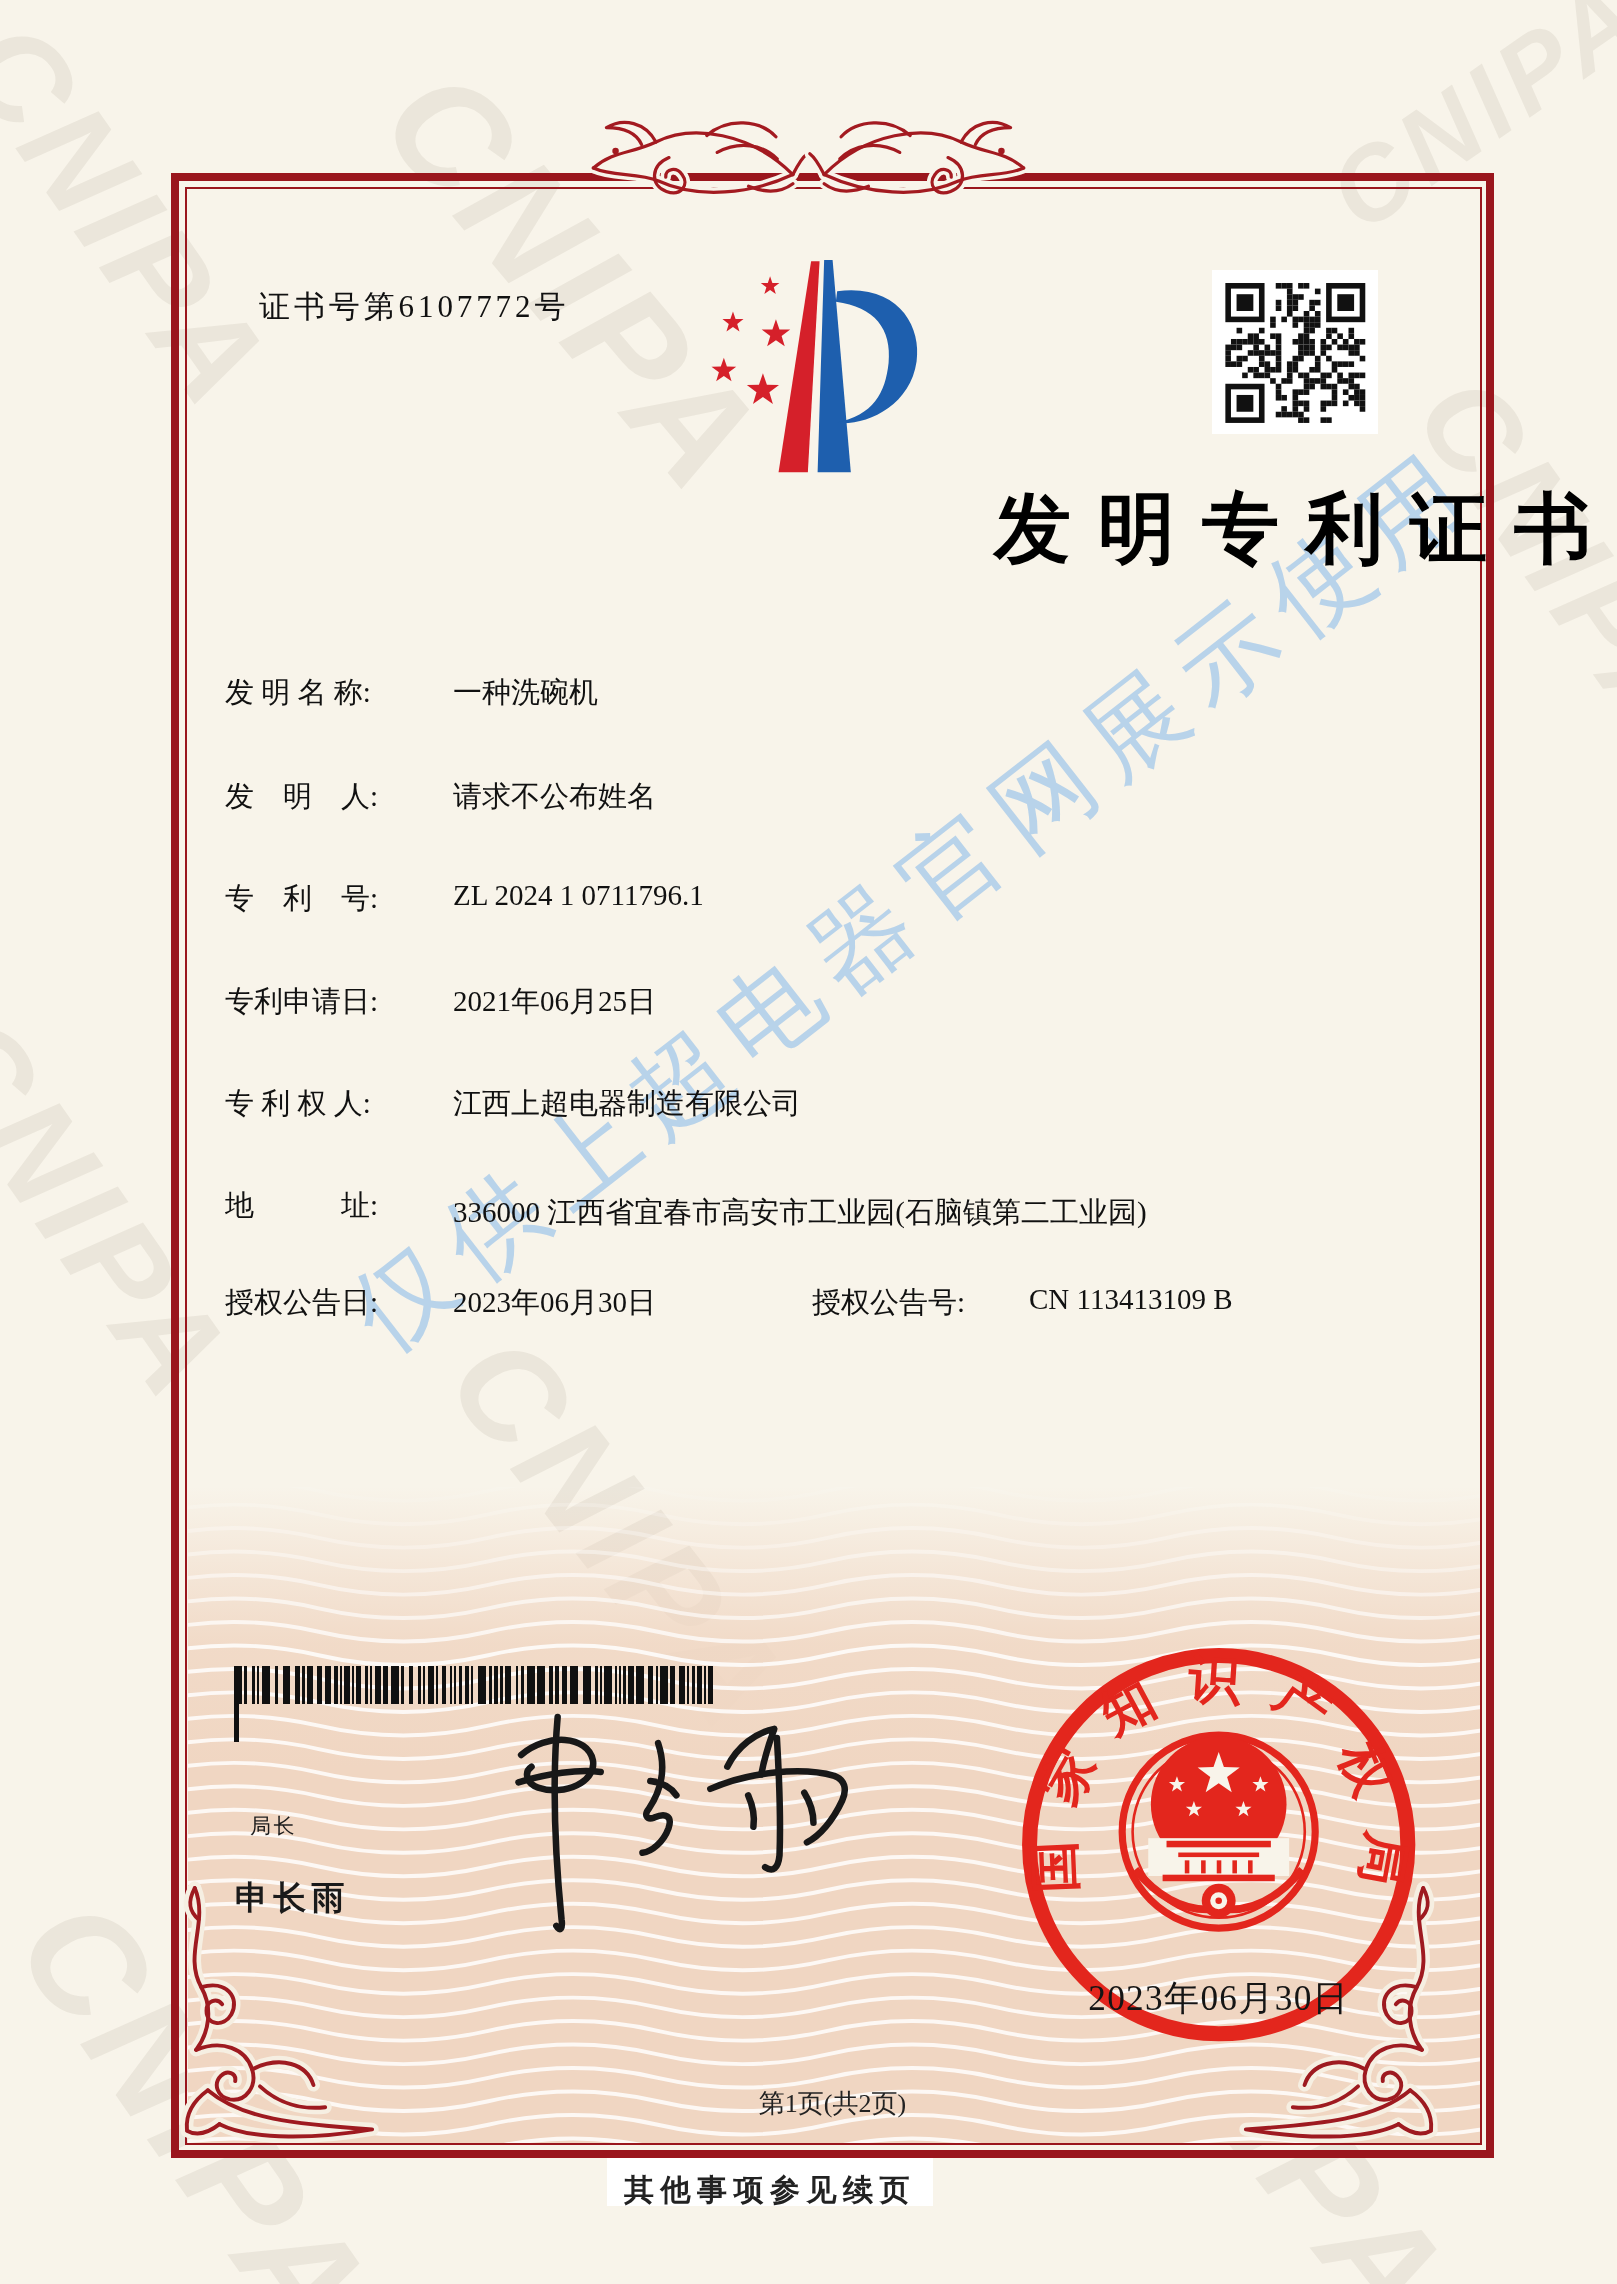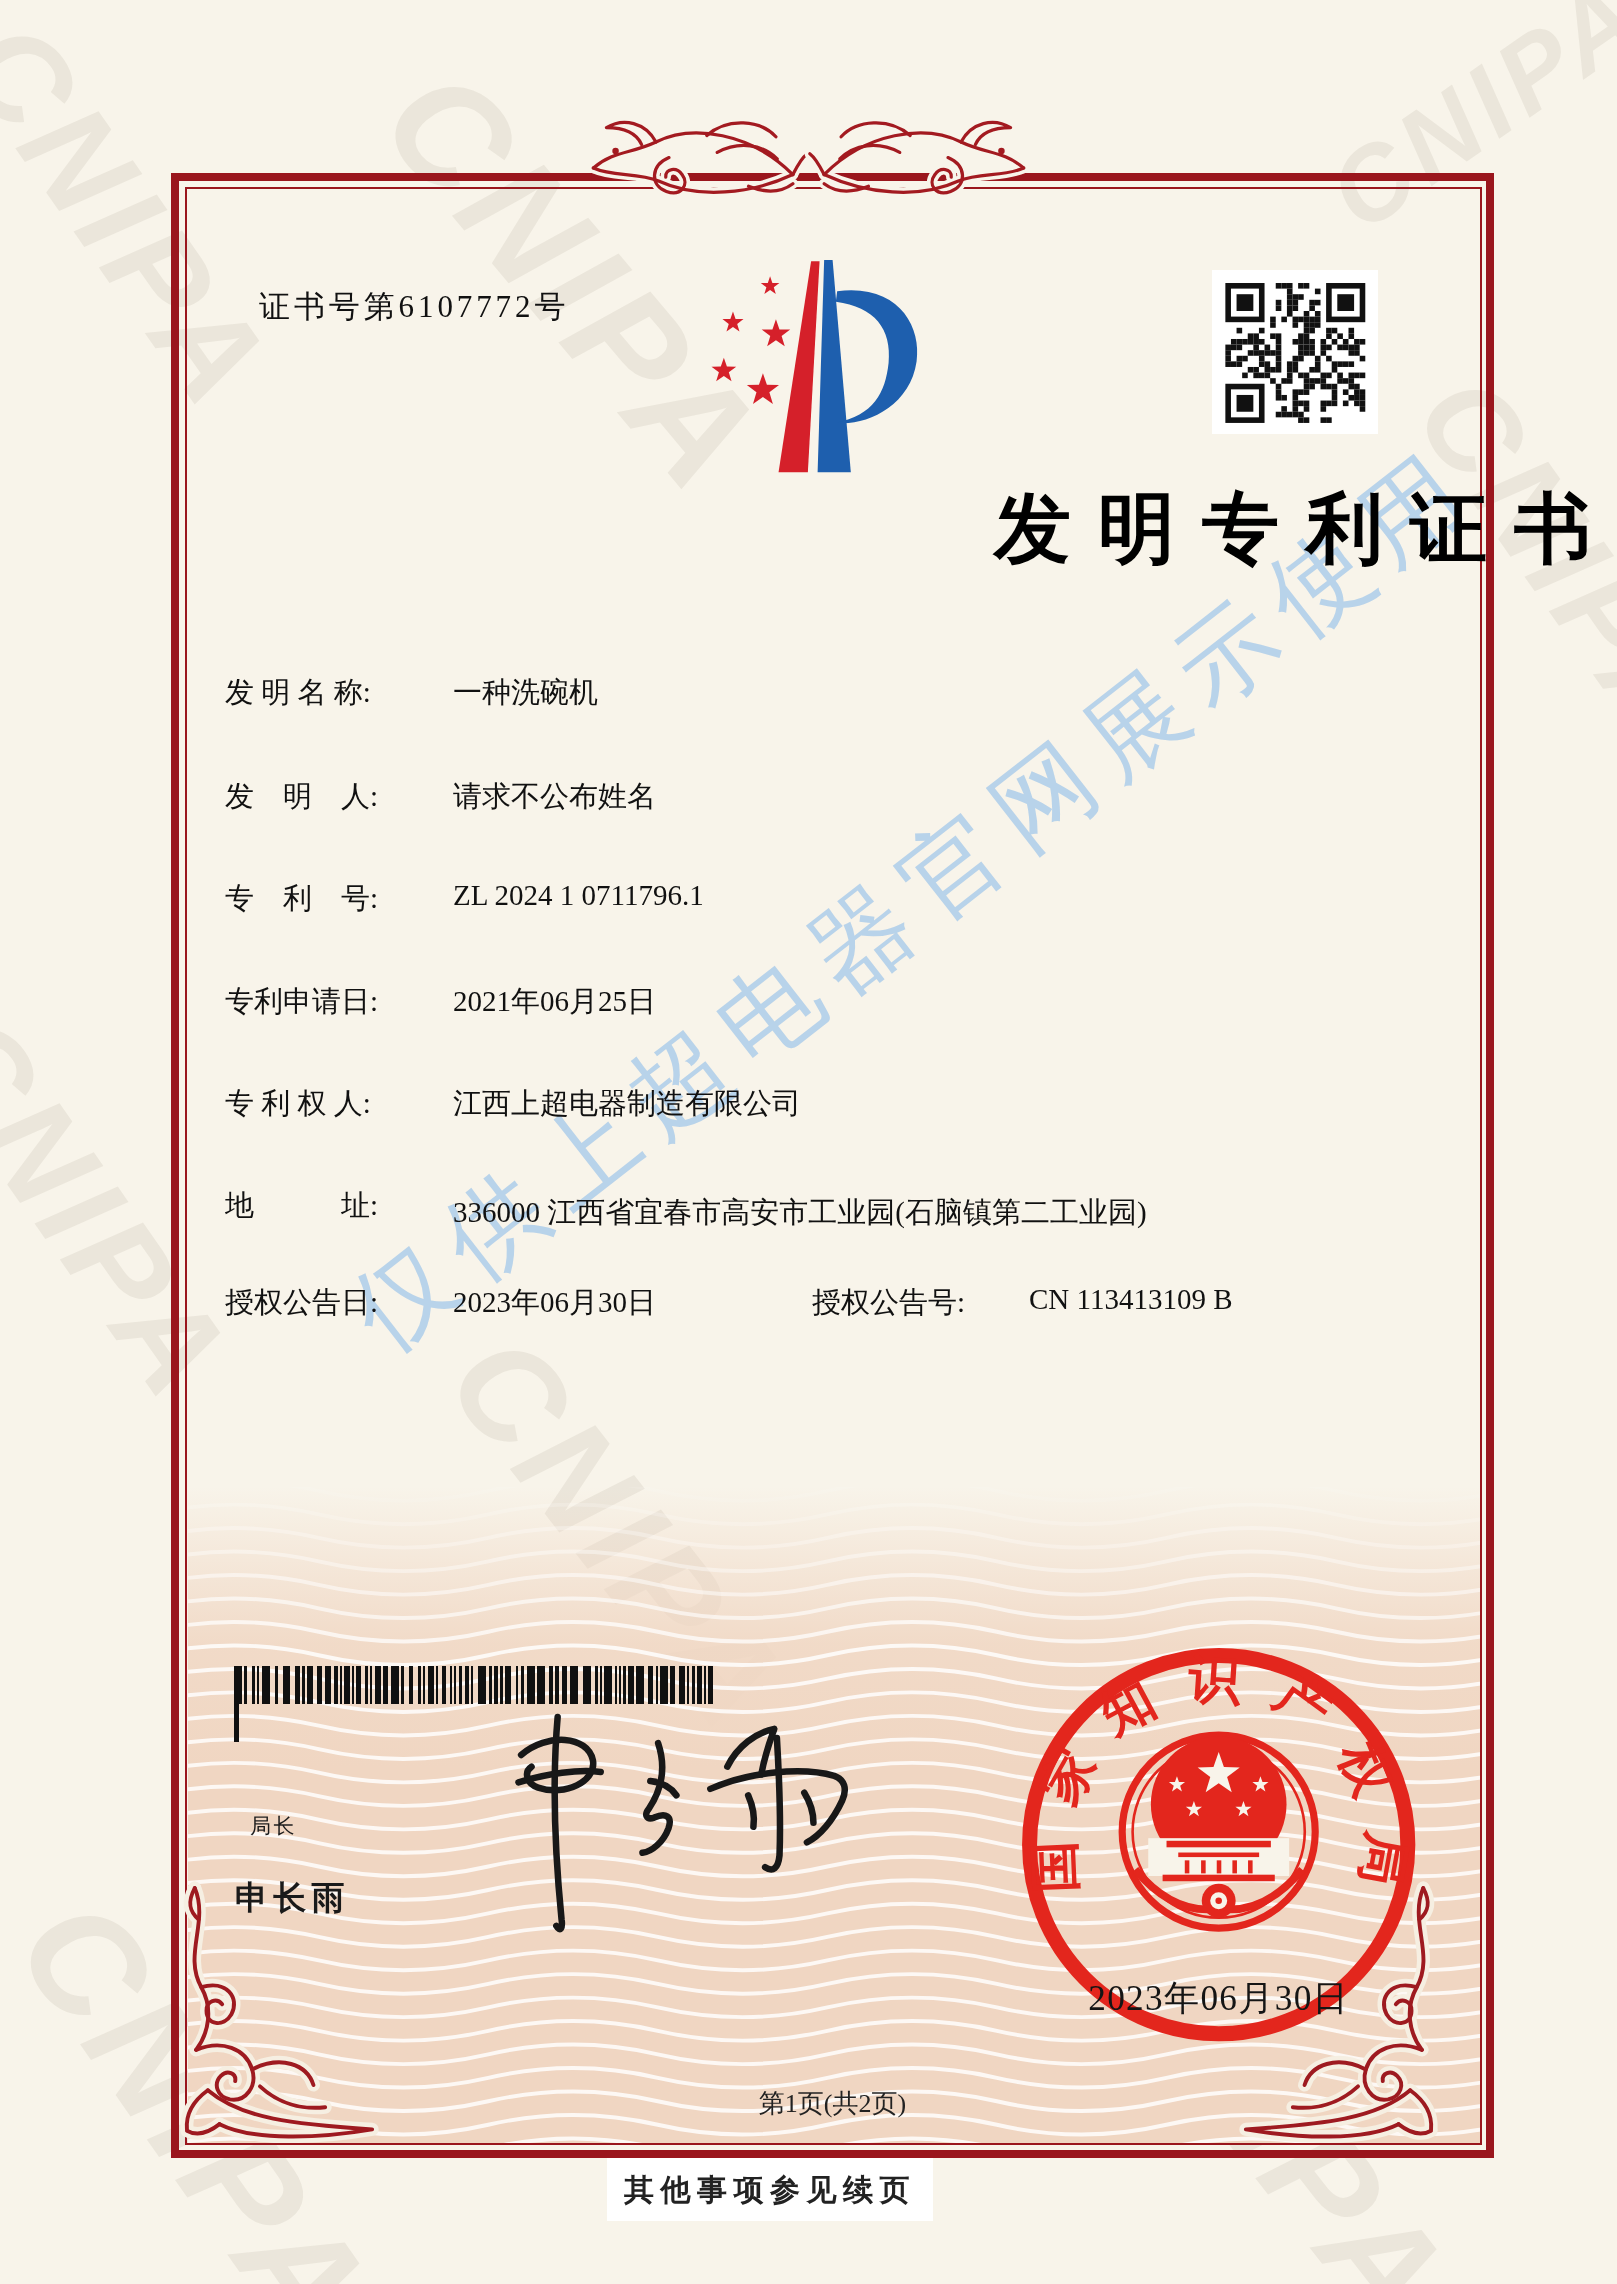--- a/index.html
+++ b/index.html
@@ -42,21 +42,21 @@
   
   #body-text{left:225px;top:1335px;width:1215px;font-size:29px;line-height:50px;text-align:justify;color:#141414;}
   #body-text p{margin:0;text-indent:57px;}
   #body-text p + p{margin-top:10.4px;}
   
   #barcode{left:234px;top:1666px;width:488px;height:38px;font-size:0;}
   #barcode i{display:inline-block;height:38px;background:#101010;}
   #director-label{left:250px;top:1812px;font-size:21px;font-weight:normal;letter-spacing:2.6px;}
   #director-name{left:235px;top:1876px;font-size:33px;font-weight:bold;letter-spacing:5.2px;}
   #page-info{left:171px;top:2086px;width:1323px;text-align:center;font-size:26px;color:#222;}
-  #continuation-box{left:607px;top:2158px;width:326px;height:63px;background:#ffffff;
+  #continuation-box{left:607px;top:2158px;width:326px;height:48px;background:#ffffff;
     text-align:center;line-height:63px;font-size:30px;letter-spacing:6.5px;color:#222;font-weight:bold;}
   
   #qr-box{left:1212px;top:270px;width:166px;height:164px;background:#ffffff;}
   
   #seal{left:1010px;top:1636px;}
 </style>
 </head>
 <body>
 
 <div id="gray-watermarks" class="abs" style="left:0;top:0;width:1618px;height:2284px;">

